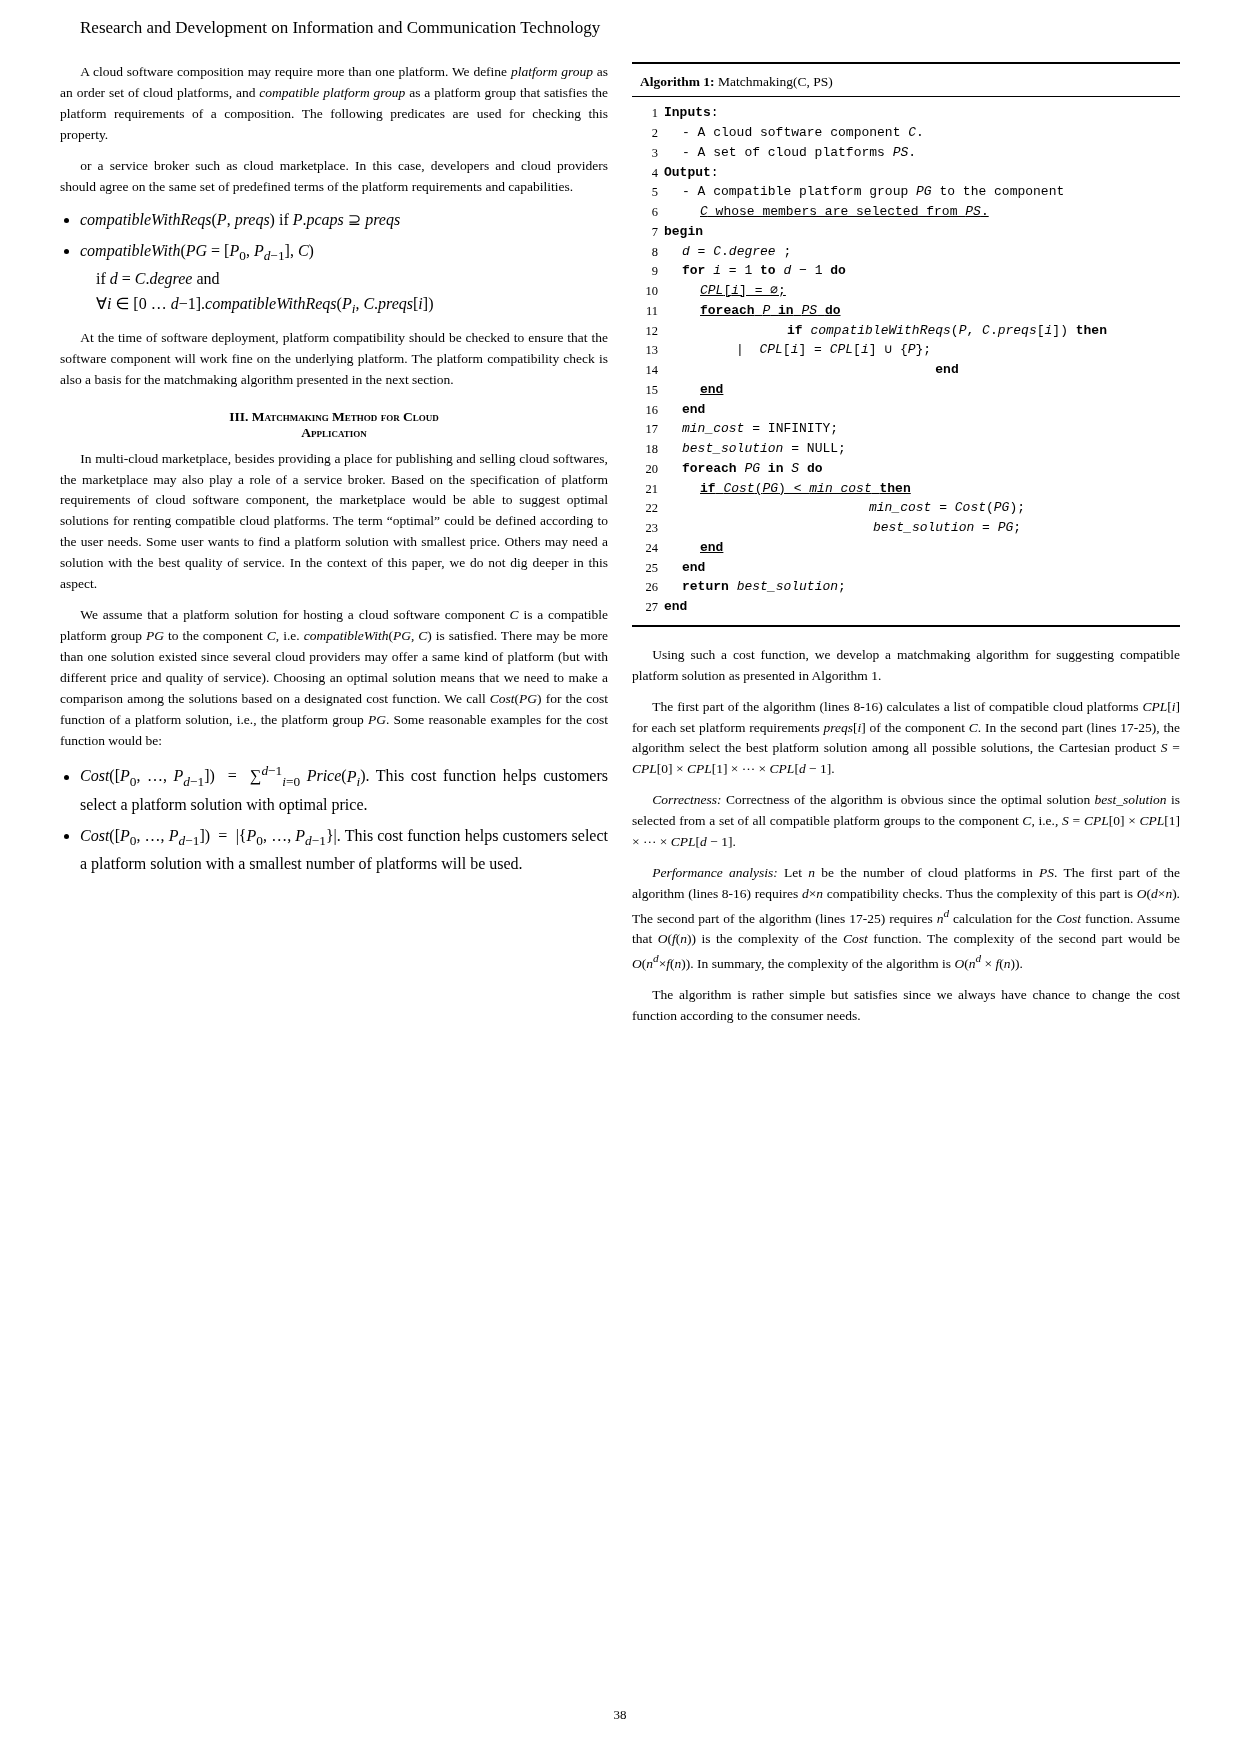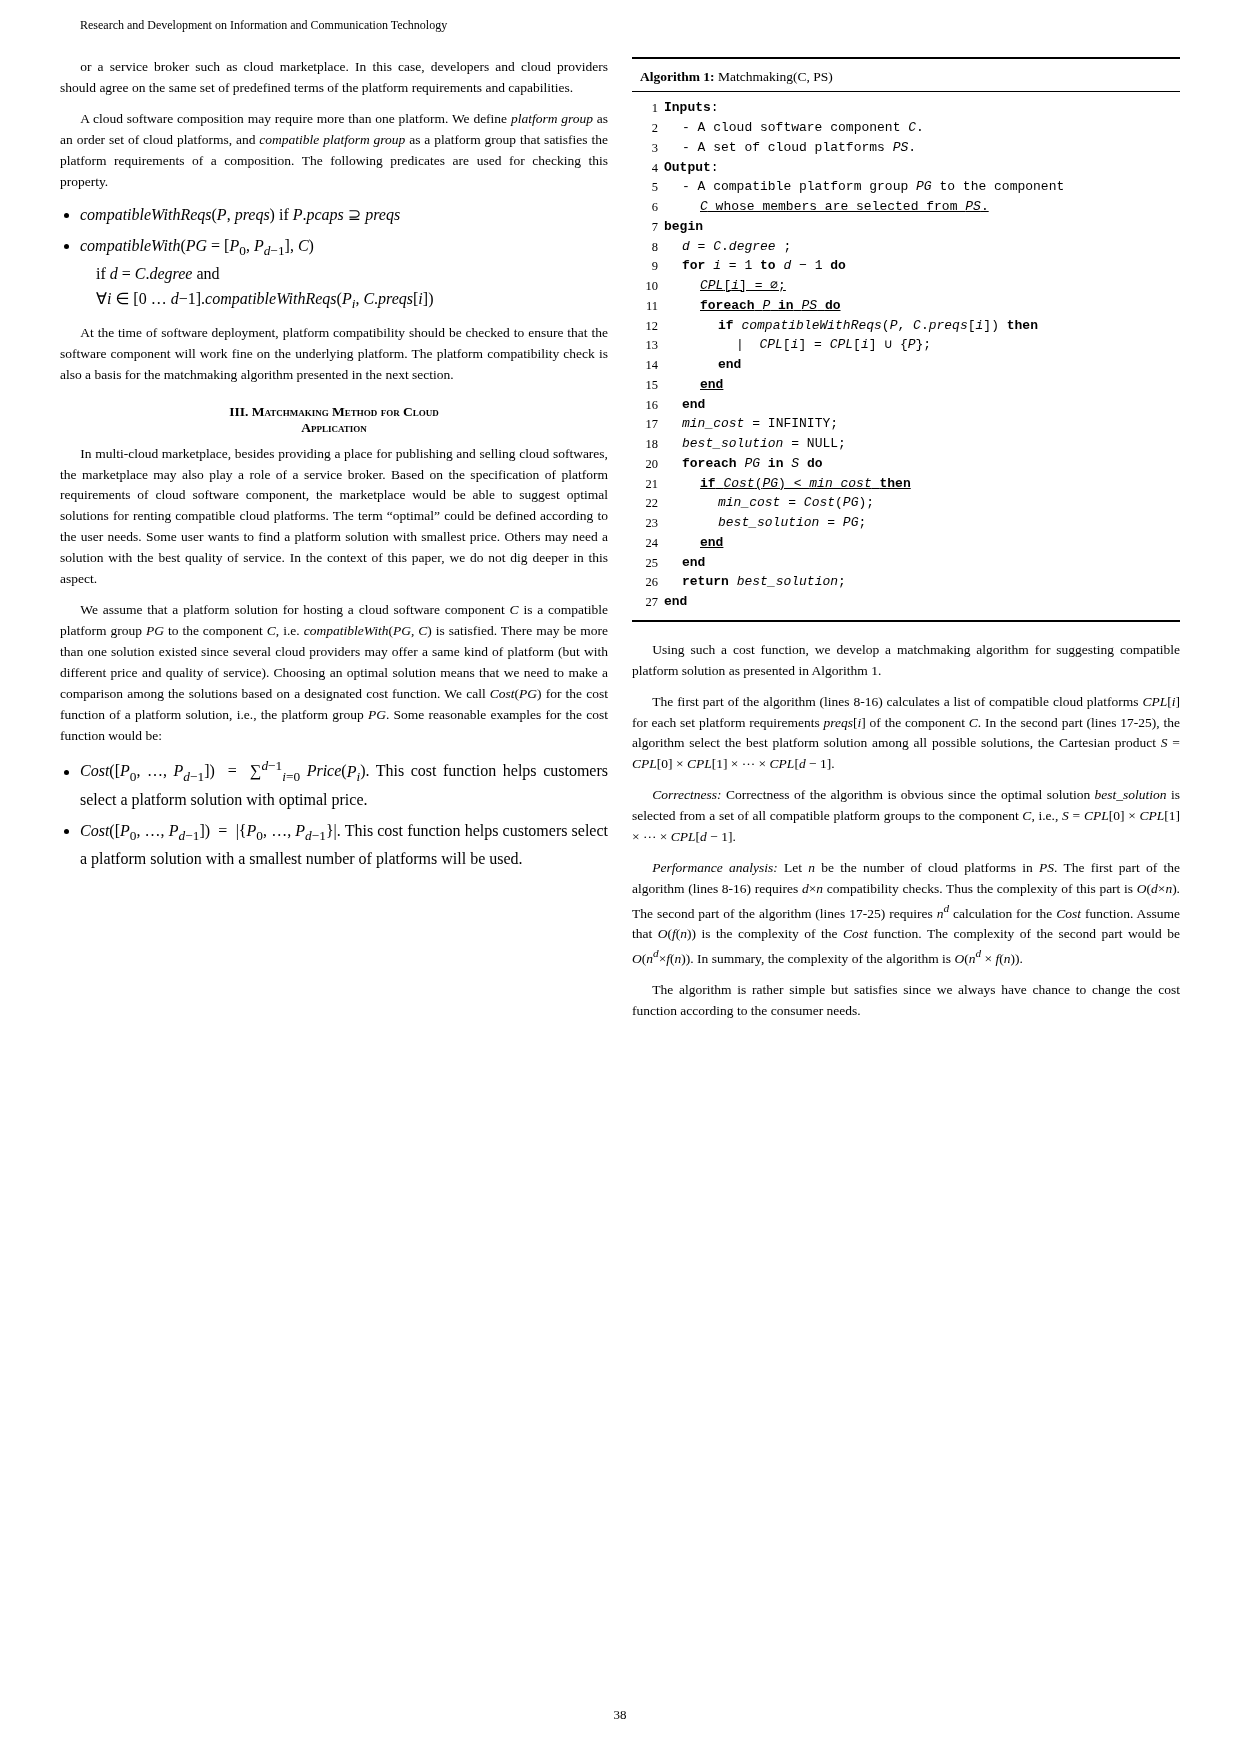--- a/index.html
+++ b/index.html
@@ -7,21 +7,21 @@
       background: #fff;
       font-family: "Times New Roman", Times, serif;
       font-size: 14px;
       color: #000;
       width: 1240px;
       min-height: 1753px;
       position: relative;
     }
     .page-header {
       padding: 18px 80px 6px 80px;
-      font-size: 12px;
+      font-size: 17px;
       font-style: normal;
       border-bottom: none;
     }
     .page-content {
       display: flex;
       flex-direction: row;
       padding: 18px 60px 30px 60px;
       gap: 24px;
     }
     .left-col {
@@ -98,21 +98,21 @@
     }
     .algo-text {
       flex: 1;
       font-size: 13px;
       font-family: "Courier New", Courier, monospace;
     }
     
     .ind0 { padding-left: 0; }
     .ind1 { padding-left: 18px; }
     .ind2 { padding-left: 36px; text-decoration: underline; }
-    .ind3 { padding-left: 54px; }
+    .ind3 { padding-left: 54px; text-align: center; }
     .ind4 { padding-left: 72px; }
 
     .page-number {
       text-align: center;
       font-size: 13px;
       padding: 10px 0 0 0;
       position: absolute;
       bottom: 30px;
       width: 100%;
     }
@@ -124,25 +124,25 @@
 
 <div class="page-header">
   <span>Research and Development on Information and Communication Technology</span>
 </div>
 
 <div class="page-content">
 
   <div class="left-col">
 
     <p class="indent">
+      A cloud software composition may require more than one platform. We define <em>platform group</em> as an order set of cloud platforms, and <em>compatible platform group</em> as a platform group that satisfies the platform requirements of a composition. The following predicates are used for checking this property.
+    </p>
+
+    <p class="indent">
       or a service broker such as cloud marketplace. In this case, developers and cloud providers should agree on the same set of predefined terms of the platform requirements and capabilities.
-    </p>
-
-    <p class="indent">
-      A cloud software composition may require more than one platform. We define <em>platform group</em> as an order set of cloud platforms, and <em>compatible platform group</em> as a platform group that satisfies the platform requirements of a composition. The following predicates are used for checking this property.
     </p>
 
     <ul class="bullet-list">
       <li>
         <em>compatibleWithReqs</em>(<em>P</em>, <em>preqs</em>) if <em>P</em>.<em>pcaps</em> ⊇ <em>preqs</em>
       </li>
       <li>
         <em>compatibleWith</em>(<em>PG</em> = [<em>P</em><sub>0</sub>, <em>P</em><sub><em>d</em>−1</sub>], <em>C</em>)<br>
         &nbsp;&nbsp;&nbsp;&nbsp;if <em>d</em> = <em>C</em>.<em>degree</em> and<br>
         &nbsp;&nbsp;&nbsp;&nbsp;∀<em>i</em> ∈ [0&nbsp;…&nbsp;<em>d</em>−1].<em>compatibleWithReqs</em>(<em>P<sub>i</sub></em>, <em>C</em>.<em>preqs</em>[<em>i</em>])

